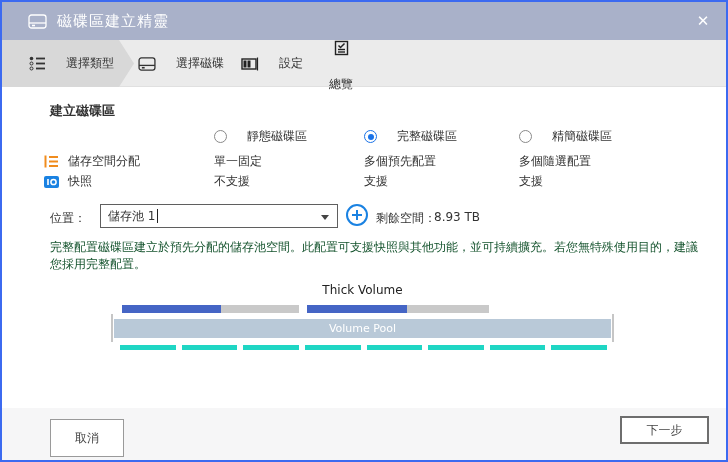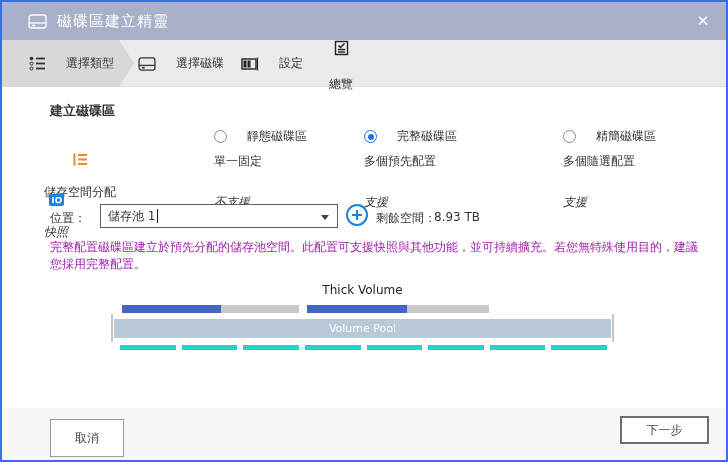--- a/index.html
+++ b/index.html
@@ -29,32 +29,32 @@
   }
   .step-active-bg {
     position:absolute; left:0; top:0; width:132px; height:47px; background:#d8d8d8;
     clip-path: polygon(0 0, 117px 0, 132px 50%, 117px 100%, 0 100%);
   }
   .step { position:absolute; top:0; height:47px; display:flex; align-items:center; gap:20px; cursor:pointer; }
   .step .lbl { font-size:12px; color:#333; }
   .step1 { left:27px; } .step2 { left:136px; } .step3 { left:239px; } .step4 { left:327px;flex-direction:column; }
   
   .heading { position:absolute; left:48px; top:100px; font-size:13px; font-weight:bold; color:#333; }
-  .col-1 { left:212px; } .col-2 { left:362px; } .col-3 { left:517px;margin-left:44px; }
+  .col-1 { left:212px; } .col-2 { left:362px; } .col-3 { left:517px; }
   .radio-row { position:absolute; top:126px; display:flex; align-items:center; gap:20px; cursor:pointer; }
   .radio {
     width:13px; height:13px; border:1px solid #8a8a8a; border-radius:50%;
     background:#fff; position:relative; flex:0 0 auto;
   }
   .radio.selected { border-color:#1a73e8; }
   .radio.selected::after { content:""; position:absolute; inset:2.5px; background:#1a73e8; border-radius:50%; }
   .radio-lbl { font-size:12px; color:#333; }
   .cell { position:absolute; font-size:12px; color:#333; }
-  .row-alloc { top:151px; } .row-snap { top:192px;font-style:italic; }
-  .feat { position:absolute; left:42px; display:flex; align-items:center; gap:18px;flex-direction:column; }
+  .row-alloc { top:151px; } .row-snap { top:171px; }
+  .feat { position:absolute; left:42px; display:flex; align-items:center; gap:9px; }
   .feat .lbl { font-size:12px; color:#333; }
   
   .loc-label { position:absolute; left:48px; top:208px; font-size:12px; color:#333; }
   .combo {
     position:absolute; left:98px; top:202px; width:238px; height:24px;
     border:1px solid #5f5f5f; background:#fff; display:flex; align-items:center;
     padding:0 20px 0 7px; cursor:pointer;
   }
   .combo-value { font-size:12px; color:#333; }
   .text-cursor { width:1px; height:14px; background:#222; margin-left:2px; }
@@ -65,21 +65,21 @@
   }
   .plus-btn {
     position:absolute; left:344px; top:202px; width:22px; height:22px;
     border:2px solid #1a82e2; border-radius:50%; cursor:pointer; background:#fff;
   }
   .plus-btn::before, .plus-btn::after { content:""; position:absolute; background:#1a82e2; }
   .plus-btn::before { left:4px; right:4px; top:8px; height:2px; }
   .plus-btn::after { top:4px; bottom:4px; left:8px; width:2px; }
   .free-label { position:absolute; left:374px; top:208px; font-size:12px; color:#333; }
   .free-value { position:absolute; left:432px; top:208px; font-size:12px; color:#333; }
-  .desc { position:absolute; left:48px; top:237px; width:650px; font-size:12px; color:#a21caf; }
+  .desc { position:absolute; left:48px; top:237px; width:650px; font-size:12px; color:#14532d; }
   
   .vol-title { position:absolute; left:112px; top:281px; width:497px; text-align:center;
     font-size:12px; color:#222; }
   .vol-bars { position:absolute; left:112px; top:303px; width:497px; height:8px; }
   .vol-bar { position:absolute; top:0; height:8px; background:#c9c9c9; }
   .vol-bar .vol-fill { position:absolute; left:0; top:0; bottom:0; background:#4565c5; }
   .vol-bar1 { left:8px; width:177px; } .vol-bar2 { left:193px; width:182px; }
   .pool-bar { position:absolute; left:112px; top:317px; width:497px; height:19px;
     background:#b9c9d8; display:flex; align-items:center; justify-content:center; }
   .pool-bar .lbl { color:#fff; font-size:11px; }

